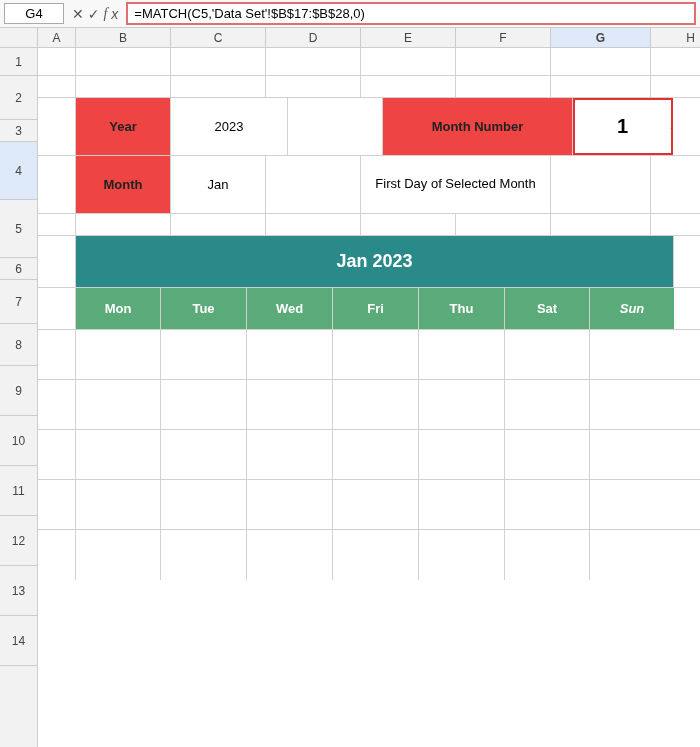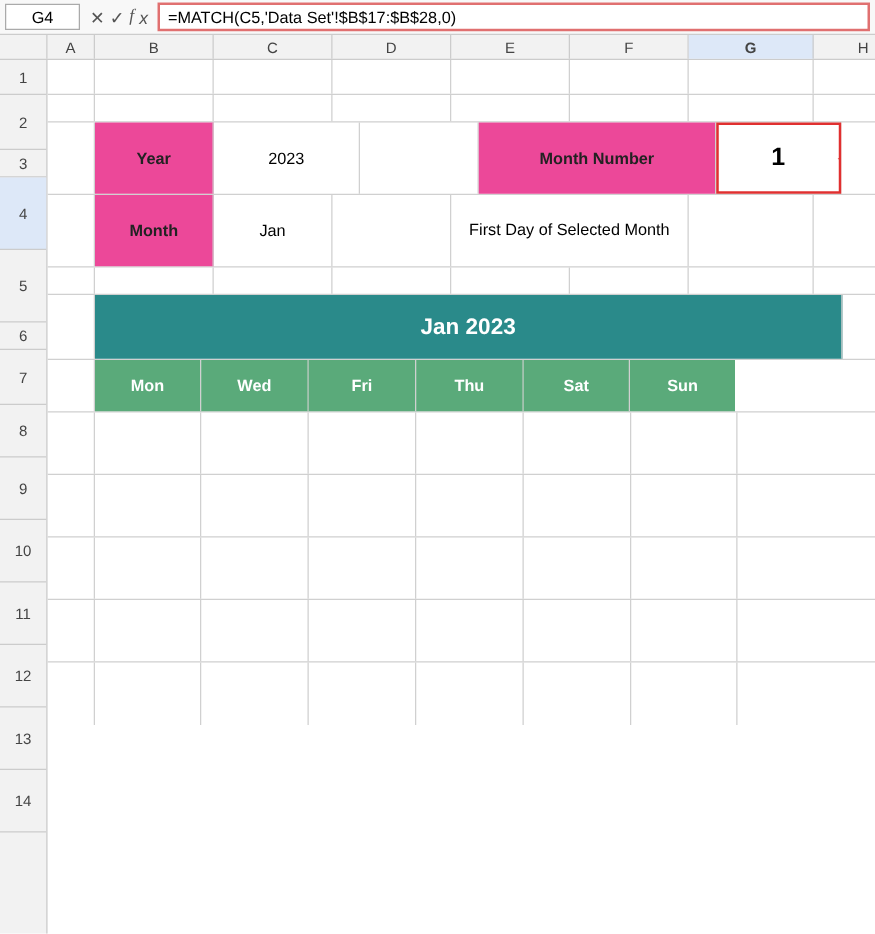--- a/index.html
+++ b/index.html
@@ -123,21 +123,21 @@
       font-size: 16px;
       font-weight: bold;
       text-align: center;
       display: flex;
       align-items: center;
       justify-content: center;
     }
 
     
     .label-cell {
-      background: #ec4899;
+      background: #ef4444;
       font-weight: bold;
       color: #222;
       text-align: center;
     }
 
     
     .cal-header {
       background: #2a8a8a;
       color: white;
       font-size: 18px;
@@ -310,32 +310,35 @@
         <span>Jan 2023</span>
       </div>
     </div>
 
     <div class="spreadsheet-row" style="height:42px">
       <div class="cell" style="width:38px"></div>
       <div class="cell day-header" style="width:85px">
         <span>Mon</span>
       </div>
       <div class="cell day-header" style="width:86px">
+        <span>Tue</span>
+      </div>
+      <div class="cell day-header" style="width:86px">
         <span>Wed</span>
       </div>
       <div class="cell day-header" style="width:86px">
         <span>Fri</span>
       </div>
       <div class="cell day-header" style="width:86px">
         <span>Thu</span>
       </div>
       <div class="cell day-header" style="width:85px">
         <span>Sat</span>
       </div>
-      <div class="cell day-header" style="width:84px; border-right:none;">
+      <div class="cell day-header" style="width:84px; border-right:none;font-style:italic;">
         <span>Sun</span>
       </div>
     </div>
 
     <div class="spreadsheet-row" style="height:50px">
       <div class="cell" style="width:38px"></div>
       <div class="cell" style="width:85px"></div>
       <div class="cell" style="width:86px"></div>
       <div class="cell" style="width:86px"></div>
       <div class="cell" style="width:86px"></div>

